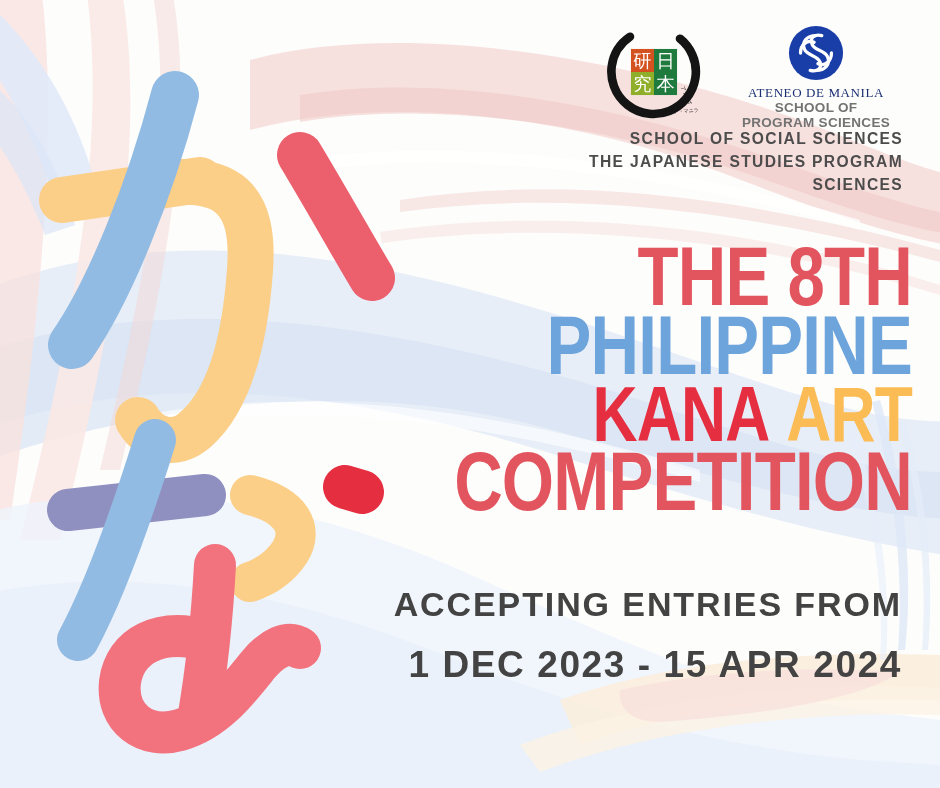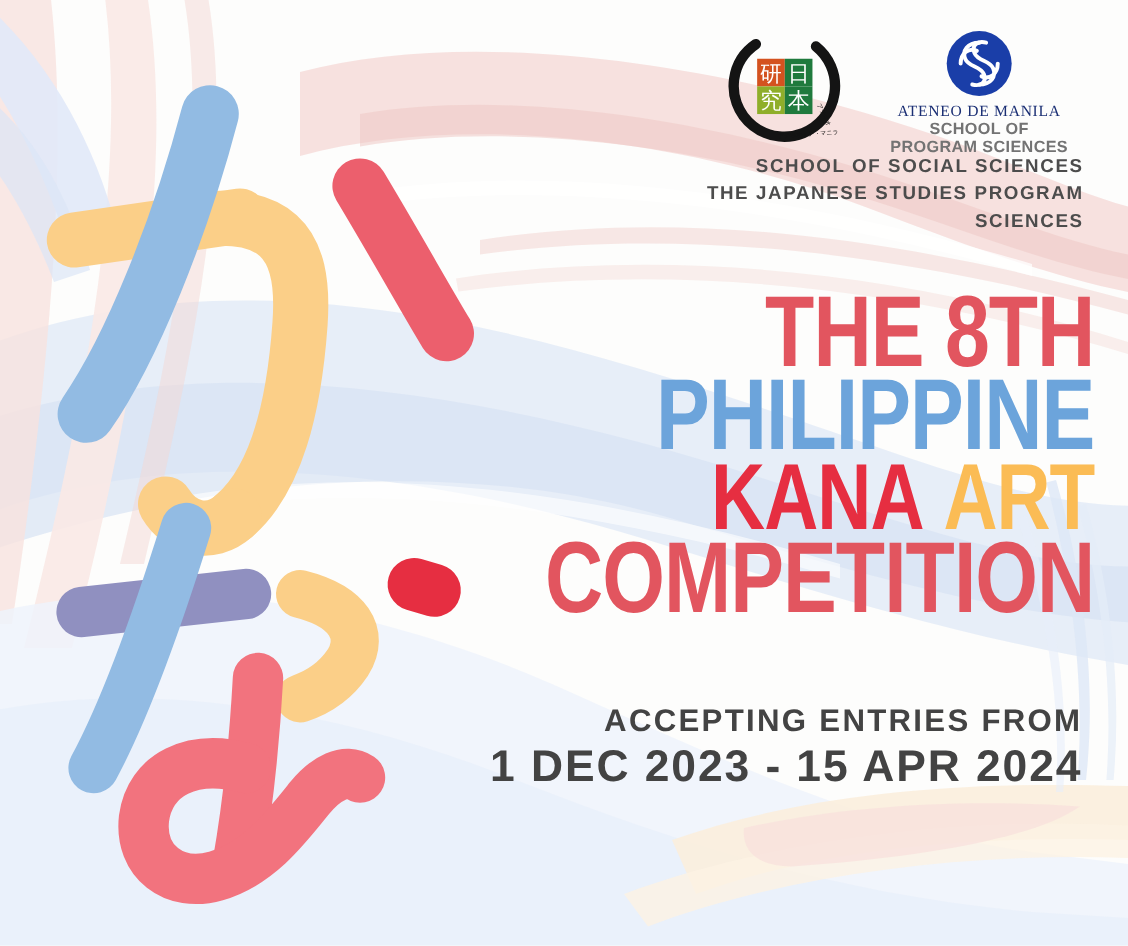--- a/index.html
+++ b/index.html
@@ -55,22 +55,22 @@
   }
   .t1{font-size:84px;color:#e2555f;}
   .t2{font-size:84px;color:#6ca4db;margin-top:2px;}
   .t3{font-size:78px;margin-top:4px;}
   .t3 .kana-w{color:#e62e41;}
   .t3 .art-w{color:#fbbc55;}
   .t4{font-size:84px;color:#e2555f;margin-top:2px;}
 
   
   .dates{position:absolute;right:38px;top:585px;text-align:right;color:#434343;}
-  .d-from{font-size:26px;font-weight:bold;letter-spacing:1.9px;white-space:nowrap;}
-  .d-range{font-size:37px;font-weight:bold;letter-spacing:1.6px;white-space:nowrap;margin-top:2px;}
+  .d-from{font-size:34px;font-weight:bold;letter-spacing:1.9px;white-space:nowrap;}
+  .d-range{font-size:37px;font-weight:bold;letter-spacing:1.6px;white-space:nowrap;margin-top:20px;}
 </style>
 </head>
 <body>
 
 <div class="poster">
 
   <div class="bg">
     <svg viewBox="0 0 940 788" xmlns="http://www.w3.org/2000/svg">
       <rect x="0" y="0" width="940" height="788" fill="#fdfdfc"></rect>
 

